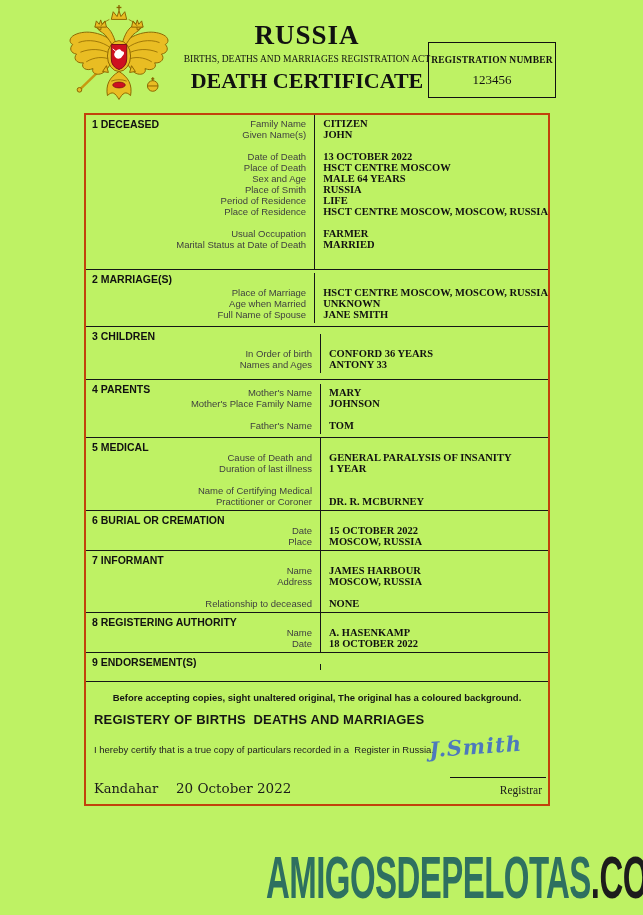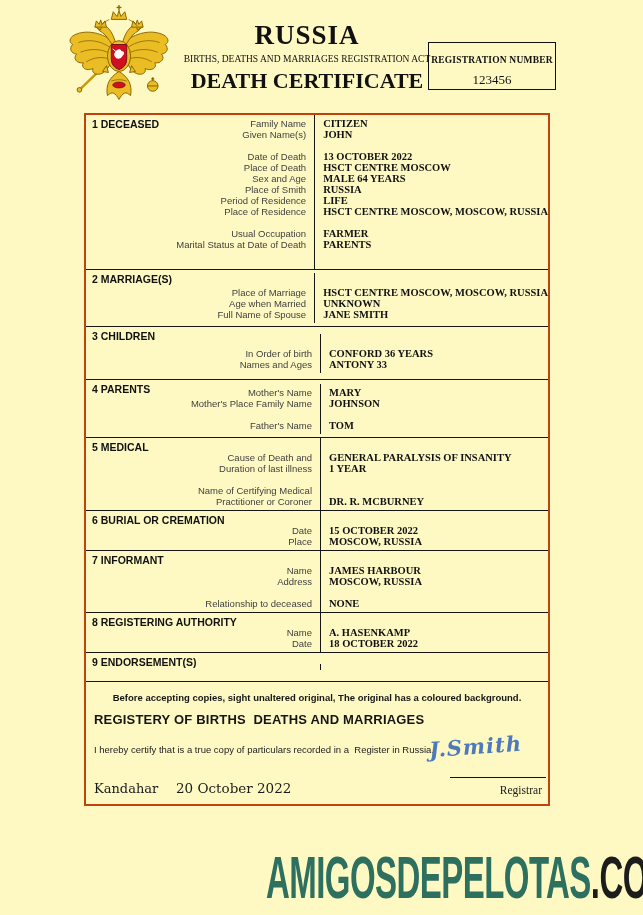--- a/index.html
+++ b/index.html
@@ -1,25 +1,25 @@
 <!DOCTYPE html>
 <html><head>
 <meta charset="utf-8">
 <style>
   html,body{margin:0;padding:0;background:#ffffff;}
-  .page{position:relative;width:643px;height:915px;background:#fef9c3;overflow:hidden;
+  .page{position:relative;width:643px;height:915px;background:#bef264;overflow:hidden;
         font-family:"Liberation Sans",sans-serif;}
 
   
   .arms{position:absolute;left:60px;top:4px;width:118px;height:108px;}
   .head{position:absolute;left:183px;top:20px;width:248px;text-align:center;color:#111;}
   .country{font-family:"Liberation Serif",serif;font-weight:bold;font-size:27px;letter-spacing:1px;}
   .act{font-family:"Liberation Serif",serif;font-size:9.5px;margin-top:3px;white-space:nowrap;}
   .doctitle{font-family:"Liberation Serif",serif;font-weight:bold;font-size:22px;margin-top:4px;white-space:nowrap;}
-  .regbox{position:absolute;left:428px;top:42px;width:128px;height:48px;border:1px solid #111;
+  .regbox{position:absolute;left:428px;top:42px;width:128px;height:56px;border:1px solid #111;
           text-align:center;color:#111;box-sizing:border-box;}
   .reglabel{font-family:"Liberation Serif",serif;font-weight:bold;font-size:9.5px;margin-top:12px;letter-spacing:.2px;}
   .regnum{font-family:"Liberation Serif",serif;font-size:13px;margin-top:7px;}
 
   
   .certbox{position:absolute;left:84px;top:113px;width:466px;border:2px solid #c2410c;box-sizing:border-box;}
   .section{position:relative;display:flex;align-items:stretch;}
   .section + .section{border-top:1px solid #161616;align-items:center;}
   .sec-title{position:absolute;left:6px;top:3px;font-weight:bold;font-size:10.5px;color:#111;white-space:nowrap;}
   .col-labels{width:234px;box-sizing:border-box;padding:3px 8px 3px 0;text-align:right;}
@@ -138,21 +138,21 @@
             <div class="val">JOHN</div>
             <div class="val"></div>
             <div class="val">13 OCTOBER 2022</div>
             <div class="val">HSCT CENTRE MOSCOW</div>
             <div class="val">MALE 64 YEARS</div>
             <div class="val">RUSSIA</div>
             <div class="val">LIFE</div>
             <div class="val">HSCT CENTRE MOSCOW, MOSCOW, RUSSIA</div>
             <div class="val"></div>
             <div class="val">FARMER</div>
-            <div class="val">PARENTS</div>
+            <div class="val">MARRIED</div>
           </div>
         </div>
         <div class="section" style="min-height: 56px;">
           <div class="sec-title">2 MARRIAGE(S)</div>
           <div class="col-labels">
             <div class="lbl"></div>
             <div class="lbl">Place of Marriage</div>
             <div class="lbl">Age when Married</div>
             <div class="lbl">Full Name of Spouse</div>
           </div>

